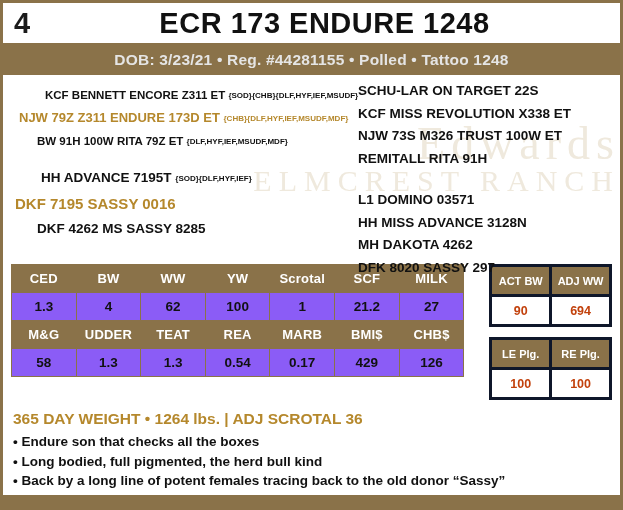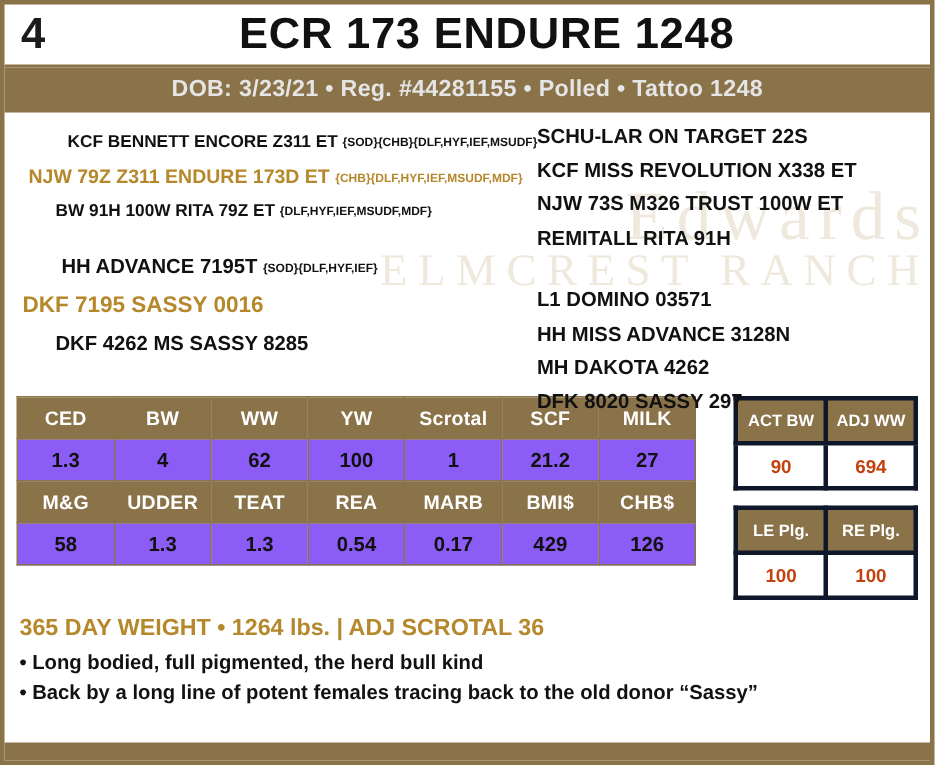--- a/index.html
+++ b/index.html
@@ -244,18 +244,19 @@
       <tr>
         <td>100</td>
         <td>100</td>
       </tr>
     </tbody>
       </table>
   </div>
 
   <div class="wt">365 DAY WEIGHT • 1264 lbs. | ADJ SCROTAL 36</div>
   <div class="bullets">
+    <div class="bullet">• Endure son that checks all the boxes</div>
     <div class="bullet">• Long bodied, full pigmented, the herd bull kind</div>
     <div class="bullet">• Back by a long line of potent females tracing back to the old donor “Sassy”</div>
   </div>
 
   <div class="botbar"></div>
 </div>
 
 </body></html>

